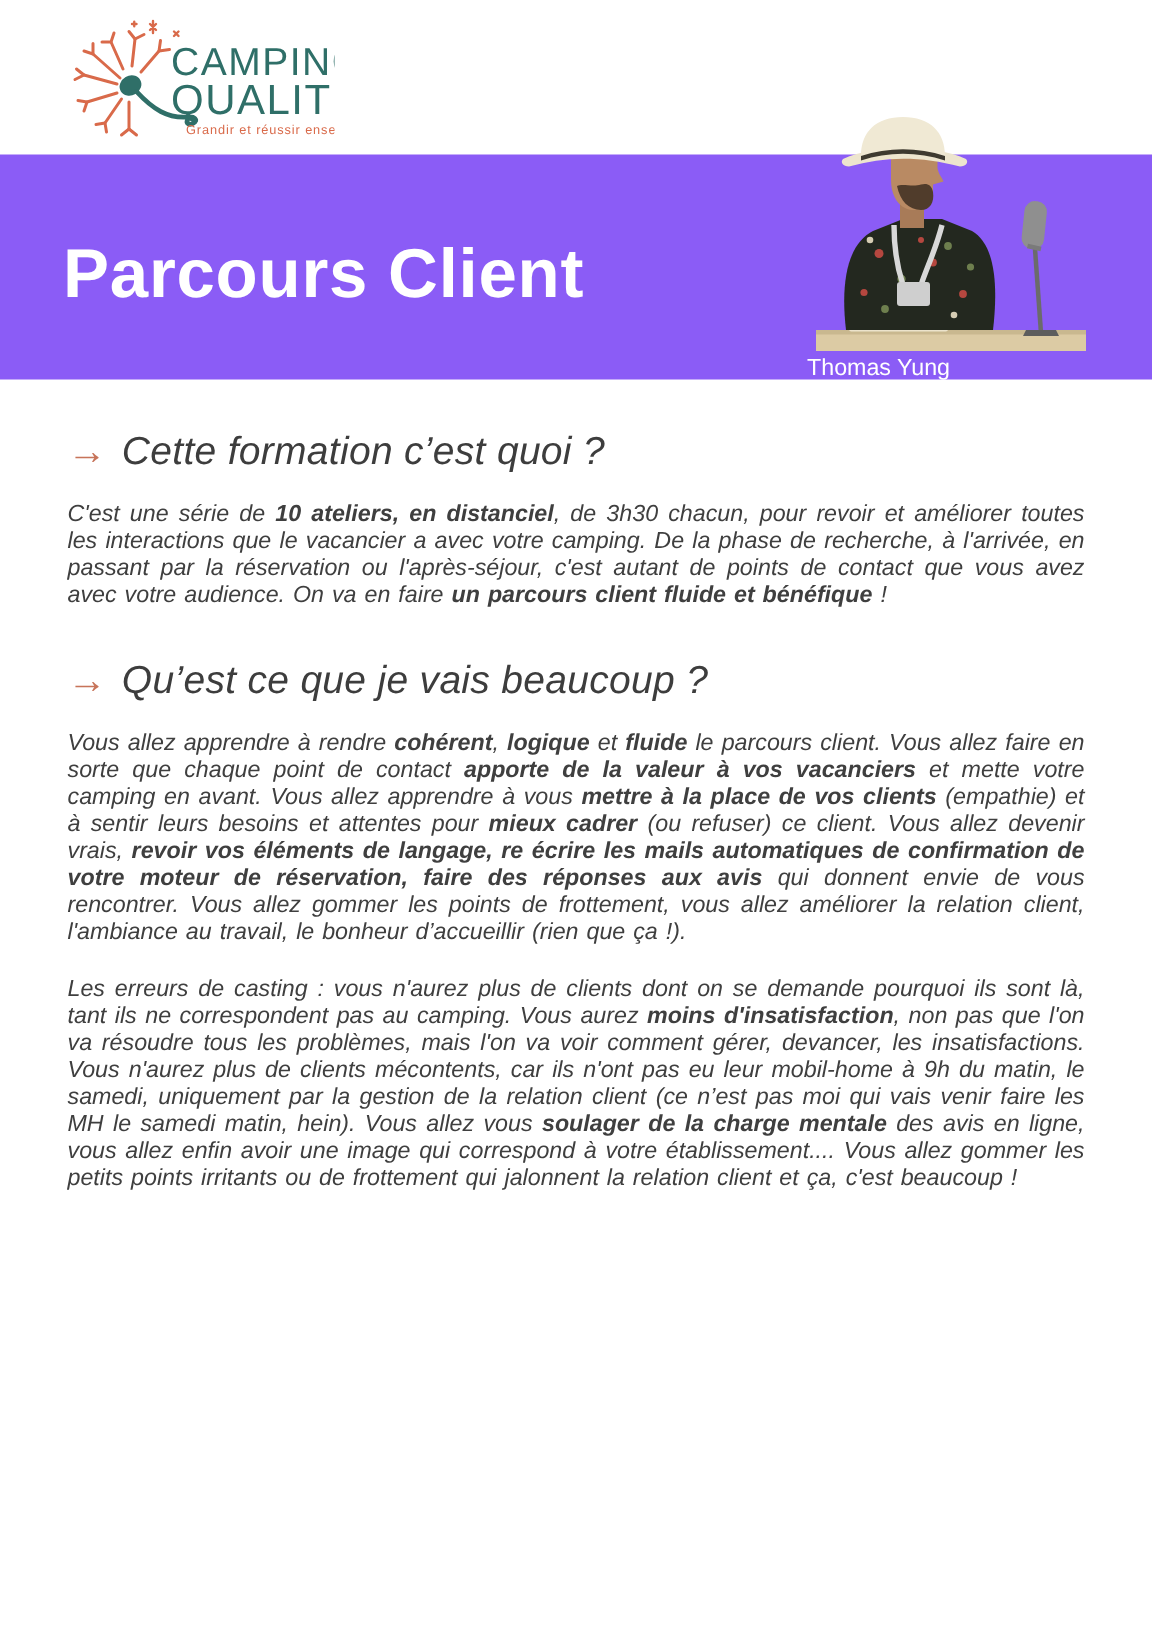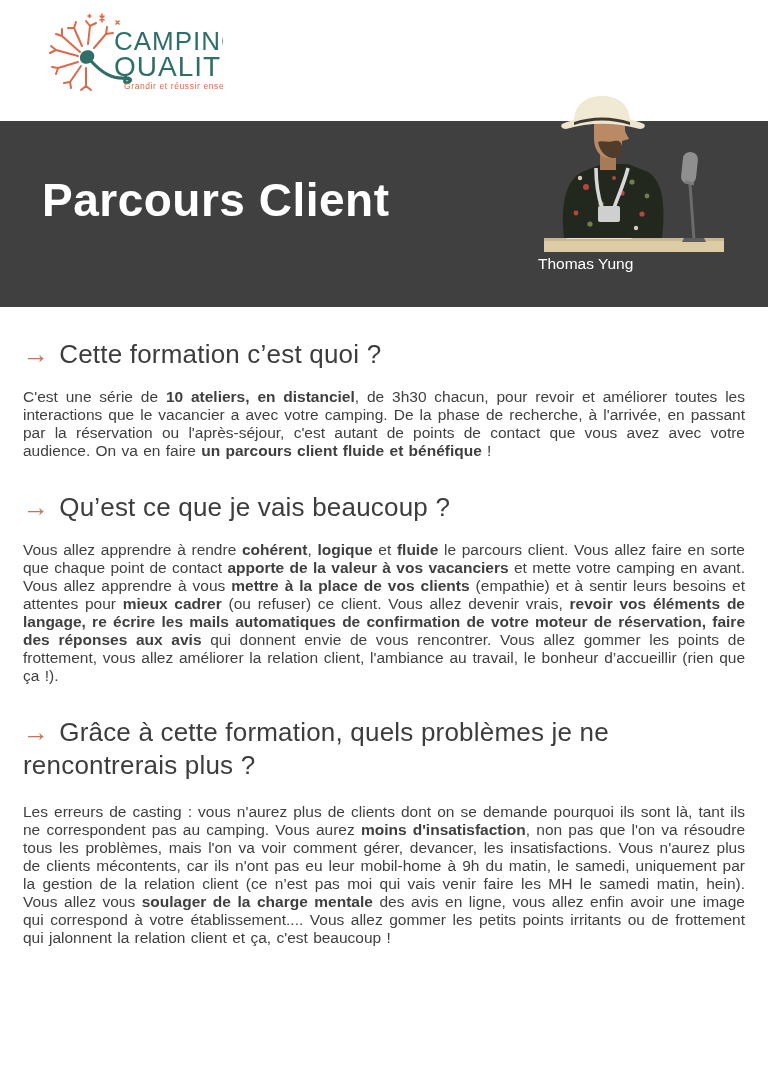--- a/index.html
+++ b/index.html
@@ -25,23 +25,22 @@
     left: 28px;
     top: 10px;
     width: 195px;
     height: 88px;
   }
   .logo svg { display: block; width: 100%; height: 100%; }
 
   
   .banner {
     position: relative;
-    height: 186px;
-    background: #404040;
-    margin-top: 18px;
+    height: 150px;
+    background: #8b5cf6;
   }
   .banner-title {
     position: absolute;
     left: 42px;
     top: 52px;
     font-size: 46px;
     font-weight: 700;
     color: #ffffff;
     letter-spacing: 0.5px;
   }
@@ -58,21 +57,22 @@
     right: 58px;
     top: 134px;
     width: 172px;
     text-align: left;
     color: #ffffff;
     font-size: 15.5px;
   }
 
   
   .content {
-    padding: 0 23px;
+    padding: 0 45px;
+    font-style: italic;
   }
   .section-heading {
     font-size: 26px;
     font-weight: 400;
     color: #3d3d3d;
     line-height: 1.3;
     letter-spacing: 0.2px;
   }
   .section-heading .arrow {
     color: #c7745a;
@@ -190,16 +190,15 @@
 </section>
 
 <main class="content">
 
   <h2 class="section-heading first"><span class="arrow">→</span><span>Cette formation c’est quoi ?</span></h2>
   <p class="section-paragraph"><span>C'est une série de </span><span style="font-weight: 700;">10 ateliers, en distanciel</span><span>, de 3h30 chacun, pour revoir et améliorer toutes les interactions que le vacancier a avec votre camping. De la phase de recherche, à l'arrivée, en passant par la réservation ou l'après-séjour, c'est autant de points de contact que vous avez avec votre audience. On va en faire </span><span style="font-weight: 700;">un parcours client fluide et bénéfique</span><span> !</span></p>
 
   <h2 class="section-heading second"><span class="arrow">→</span><span>Qu’est ce que je vais beaucoup ?</span></h2>
   <p class="section-paragraph"><span>Vous allez apprendre à rendre </span><span style="font-weight: 700;">cohérent</span><span>, </span><span style="font-weight: 700;">logique</span><span> et </span><span style="font-weight: 700;">fluide</span><span> le parcours client. Vous allez faire en sorte que chaque point de contact </span><span style="font-weight: 700;">apporte de la valeur à vos vacanciers</span><span> et mette votre camping en avant. Vous allez apprendre à vous </span><span style="font-weight: 700;">mettre à la place de vos clients</span><span> (empathie) et à sentir leurs besoins et attentes pour </span><span style="font-weight: 700;">mieux cadrer</span><span> (ou refuser) ce client. Vous allez devenir vrais, </span><span style="font-weight: 700;">revoir vos éléments de langage, re écrire les mails automatiques de confirmation de votre moteur de réservation, faire des réponses aux avis</span><span> qui donnent envie de vous rencontrer. Vous allez gommer les points de frottement, vous allez améliorer la relation client, l'ambiance au travail, le bonheur d’accueillir (rien que ça !).</span></p>
 
-  <h2 class="section-heading third"><span class="arrow">→</span><span>Grâce à cette formation, quels problèmes je ne rencontrerais plus ?</span></h2>
   <p class="section-paragraph gap-more"><span>Les erreurs de casting : vous n'aurez plus de clients dont on se demande pourquoi ils sont là, tant ils ne correspondent pas au camping. Vous aurez </span><span style="font-weight: 700;">moins d'insatisfaction</span><span>, non pas que l'on va résoudre tous les problèmes, mais l'on va voir comment gérer, devancer, les insatisfactions. Vous n'aurez plus de clients mécontents, car ils n'ont pas eu leur mobil-home à 9h du matin, le samedi, uniquement par la gestion de la relation client (ce n’est pas moi qui vais venir faire les MH le samedi matin, hein). Vous allez vous </span><span style="font-weight: 700;">soulager de la charge mentale</span><span> des avis en ligne, vous allez enfin avoir une image qui correspond à votre établissement.... Vous allez gommer les petits points irritants ou de frottement qui jalonnent la relation client et ça, c'est beaucoup !</span></p>
 
 </main>
 
 </body></html>

